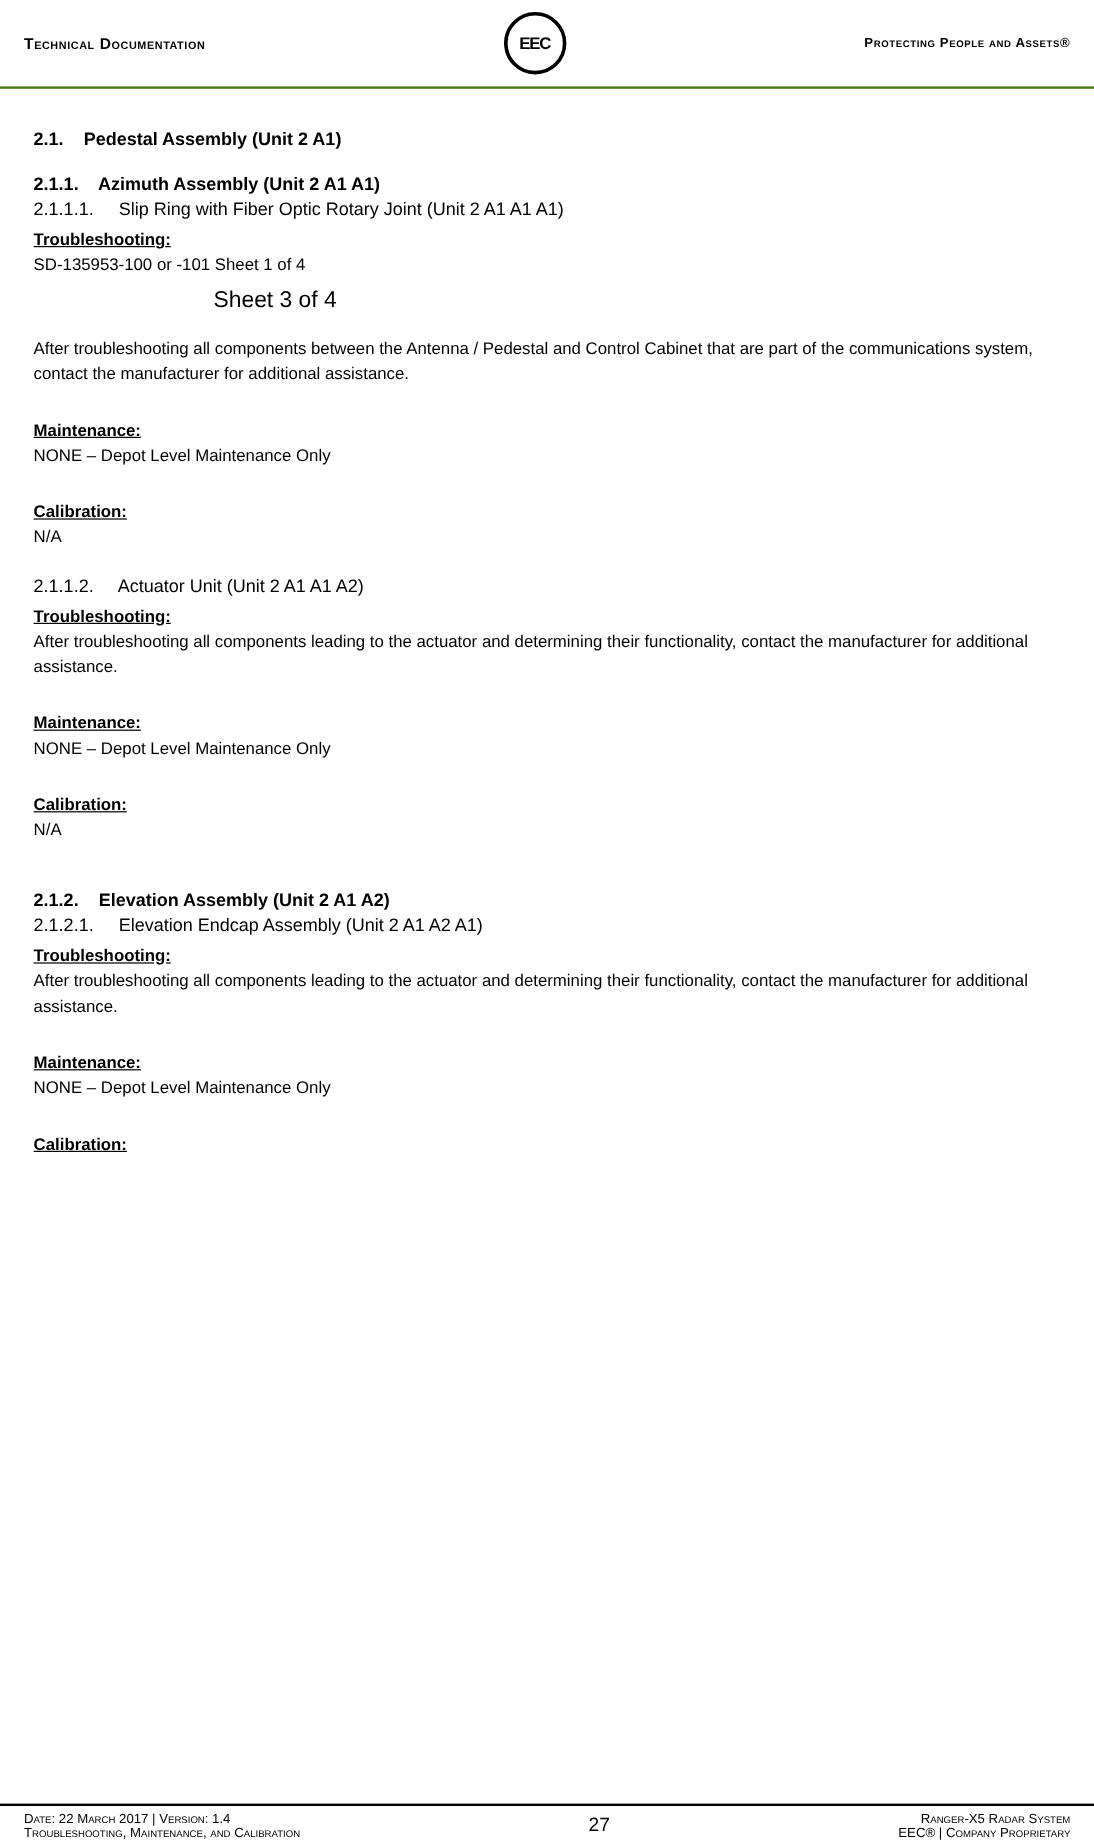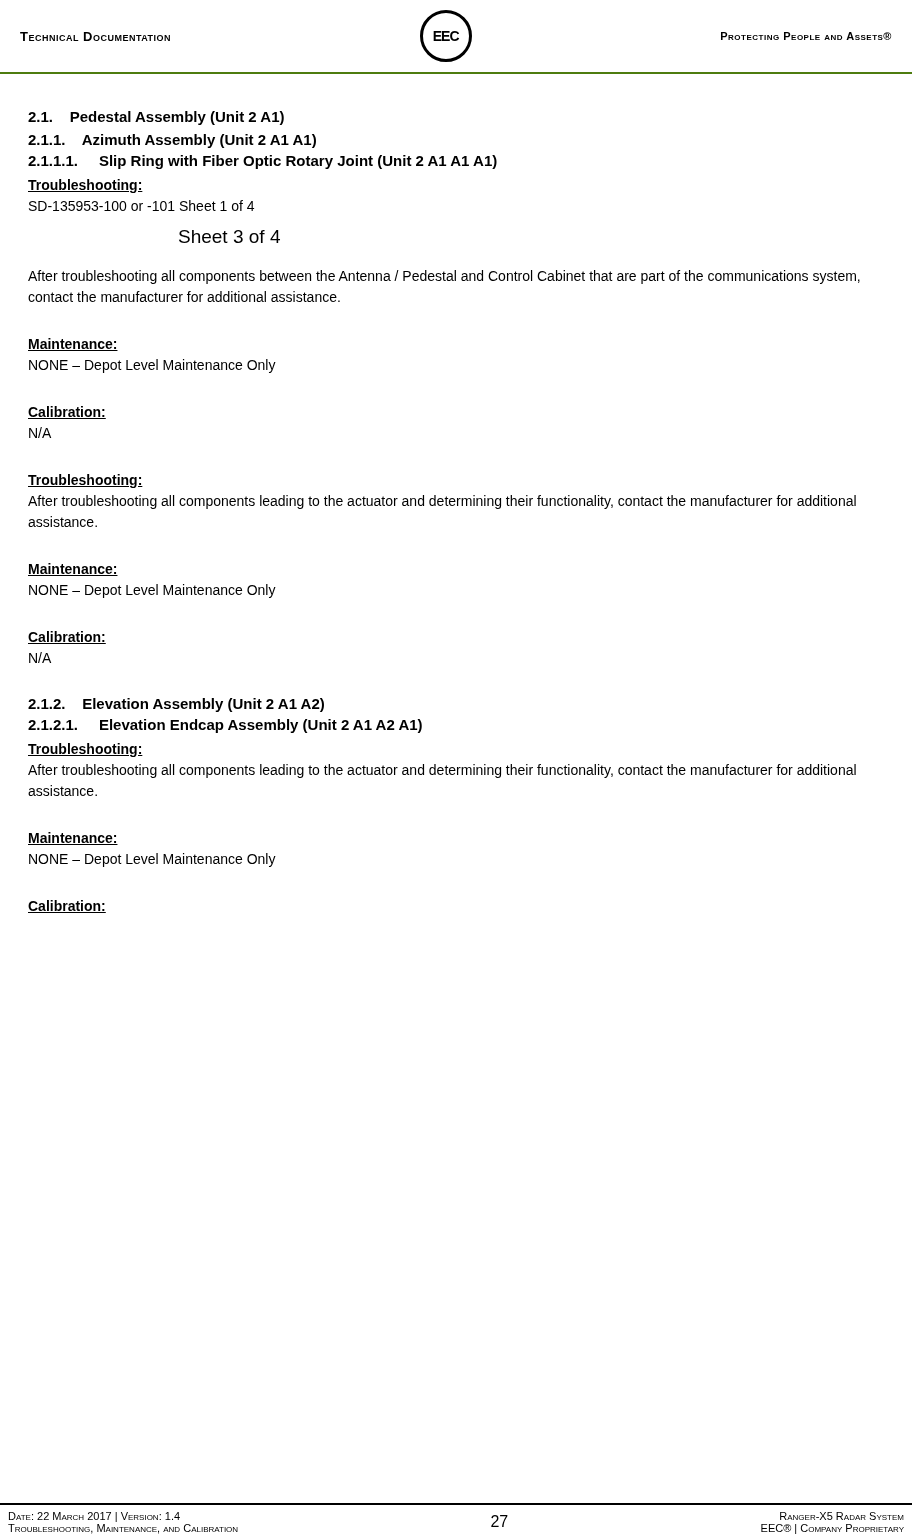--- a/index.html
+++ b/index.html
@@ -74,26 +74,26 @@
       font-size: 15px;
       font-weight: bold;
       margin-bottom: 4px;
       margin-top: 2px;
     }
 
     .section-h211 {
       font-size: 15px;
       font-weight: bold;
       margin-bottom: 4px;
-      margin-top: 6px;
+      margin-top: 20px;
     }
 
     .section-h2111 {
       font-size: 15px;
-      font-weight: bold;
+      font-weight: normal;
       margin-bottom: 6px;
       margin-top: 2px;
     }
 
     .label-bold-underline {
       font-weight: bold;
       text-decoration: underline;
       margin-bottom: 3px;
       margin-top: 8px;
     }
@@ -116,21 +116,21 @@
 
     .footer {
       position: absolute;
       bottom: 0;
       left: 0;
       right: 0;
       border-top: 2px solid #000;
       display: flex;
       align-items: center;
       justify-content: space-between;
-      padding: 5px 8px;
+      padding: 5px 20px;
     }
 
     .footer-left {
       font-size: 11px;
       font-variant: small-caps;
       text-align: left;
     }
 
     .footer-center {
       font-size: 16px;
@@ -188,20 +188,21 @@
     <div class="label-bold-underline">Maintenance:</div>
     <div class="body-text">NONE – Depot Level Maintenance Only</div>
 
     <div class="spacer"></div>
 
     <div class="label-bold-underline">Calibration:</div>
     <div class="body-text">N/A</div>
 
     <div class="spacer"></div>
 
+    <div class="section-h2111">2.1.1.2.&nbsp;&nbsp;&nbsp;&nbsp; Actuator Unit (Unit 2 A1 A1 A2)</div>
 
     <div class="label-bold-underline">Troubleshooting:</div>
     <div class="body-text">After troubleshooting all components leading to the actuator and determining their functionality, contact the manufacturer for additional assistance.</div>
 
     <div class="spacer"></div>
 
     <div class="label-bold-underline">Maintenance:</div>
     <div class="body-text">NONE – Depot Level Maintenance Only</div>
 
     <div class="spacer"></div>

